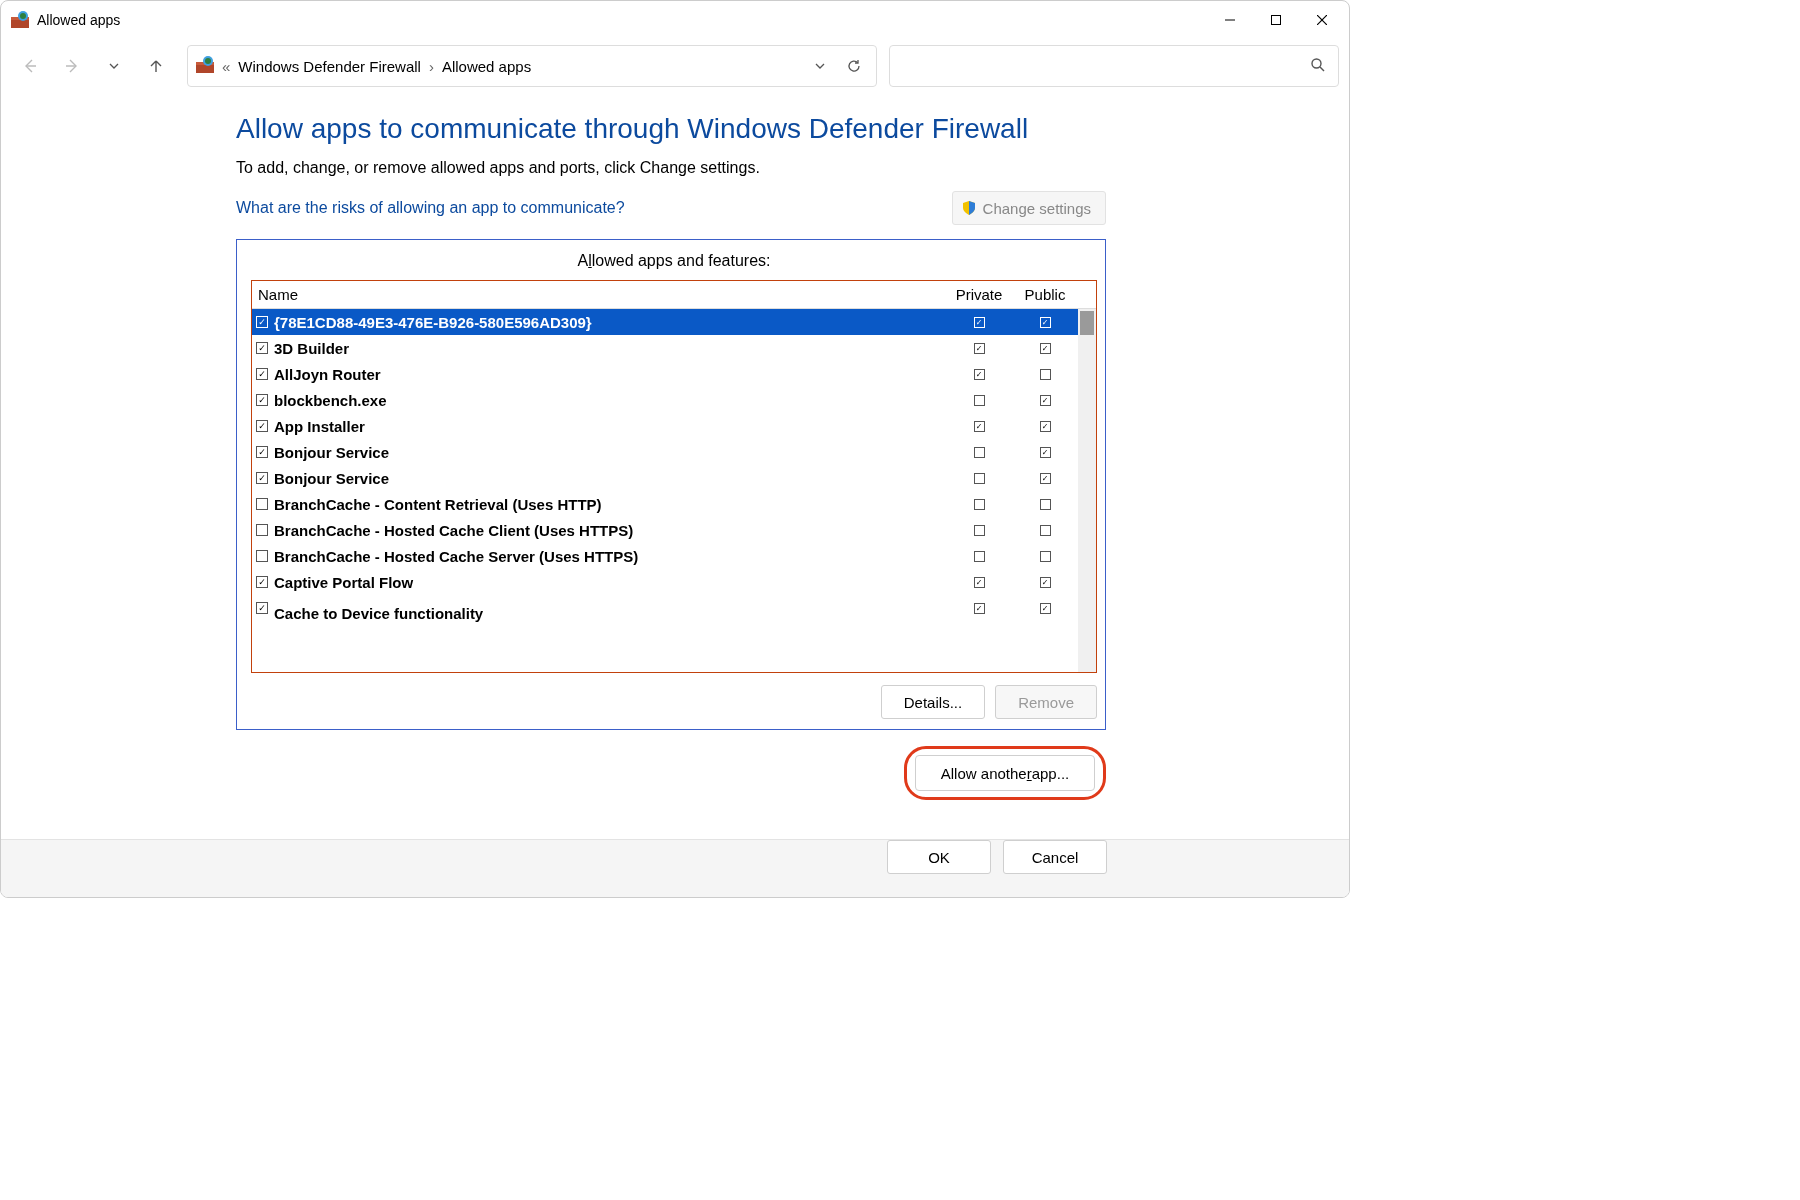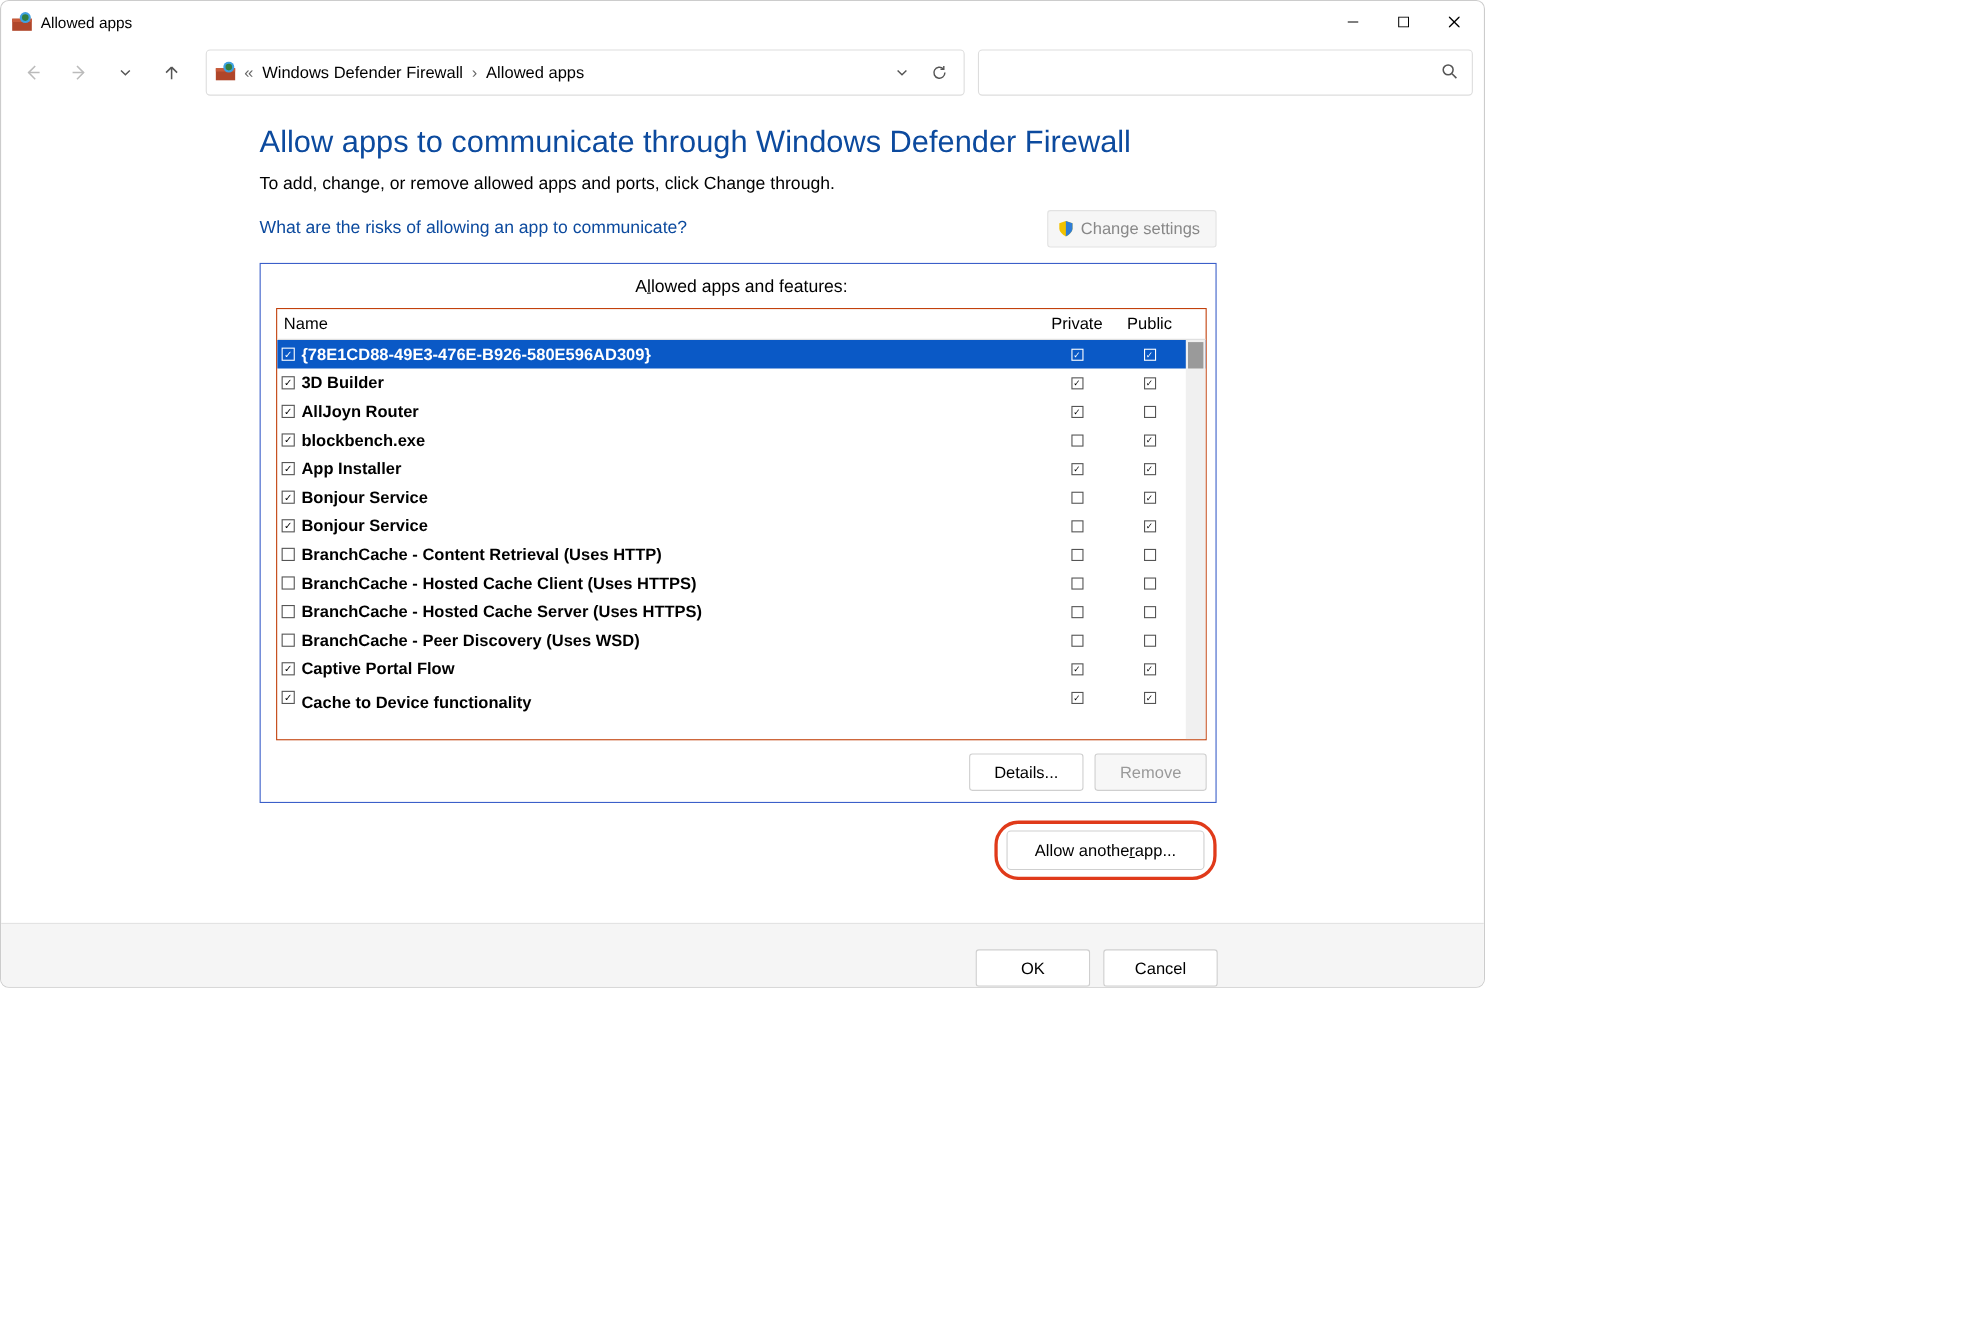--- a/index.html
+++ b/index.html
@@ -193,21 +193,21 @@
   display:flex;
   align-items:center;
   justify-content:center;
 }
 .allow-btn .ul { text-decoration: underline; }
 .footer {
   height: 58px;
   background:#f5f5f5;
   border-top:1px solid #e3e3e3;
   display:flex;
-  align-items:flex-end;
+  align-items:flex-start;
   justify-content:flex-end;
   padding: 0 242px 0 0;
   gap: 12px;
 }
 .footer .btn { min-width: 104px; }
 </style>
 </head>
 <body>
 
 <div class="titlebar">
@@ -294,21 +294,21 @@
   <div class="search-box">
     <span><svg width="16" height="16" viewBox="0 0 16 16">
           <circle cx="6.5" cy="6.5" r="4.5" fill="none" stroke="#555" stroke-width="1.4"></circle>
           <line x1="10" y1="10" x2="14" y2="14" stroke="#555" stroke-width="1.4"></line>
         </svg></span>
   </div>
 </div>
 
 <div class="content">
   <div class="page-heading">Allow apps to communicate through Windows Defender Firewall</div>
-  <div class="page-subtext">To add, change, or remove allowed apps and ports, click Change through.</div>
+  <div class="page-subtext">To add, change, or remove allowed apps and ports, click Change settings.</div>
 
   <div class="risks-row">
     <span class="risks-link">What are the risks of allowing an app to communicate?</span>
     <span class="fill"></span>
     <div class="change-settings-btn">
       <span class="shield"><svg viewBox="0 0 16 16">
             <path d="M8 1 L14 3 V8 C14 12 8 15 8 15 C8 15 2 12 2 8 V3 Z" fill="#f2c200"></path>
             <path d="M8 1 L14 3 V8 C14 12 8 15 8 15 Z" fill="#2e7dd7"></path>
           </svg></span>
       <span>Change settings</span>
@@ -433,31 +433,20 @@
             <span class="row-name">BranchCache - Hosted Cache Server (Uses HTTPS)</span>
             <span class="row-col">
               <span class="col-check"></span>
             </span>
             <span class="row-col">
               <span class="col-check"></span>
             </span>
             <span></span>
           </div>
           <div class="list-row">
-            <span class="row-check"></span>
-            <span class="row-name">BranchCache - Peer Discovery (Uses WSD)</span>
-            <span class="row-col">
-              <span class="col-check"></span>
-            </span>
-            <span class="row-col">
-              <span class="col-check"></span>
-            </span>
-            <span></span>
-          </div>
-          <div class="list-row">
             <span class="row-check checked"></span>
             <span class="row-name">Captive Portal Flow</span>
             <span class="row-col">
               <span class="col-check checked"></span>
             </span>
             <span class="row-col">
               <span class="col-check checked"></span>
             </span>
             <span></span>
           </div>

